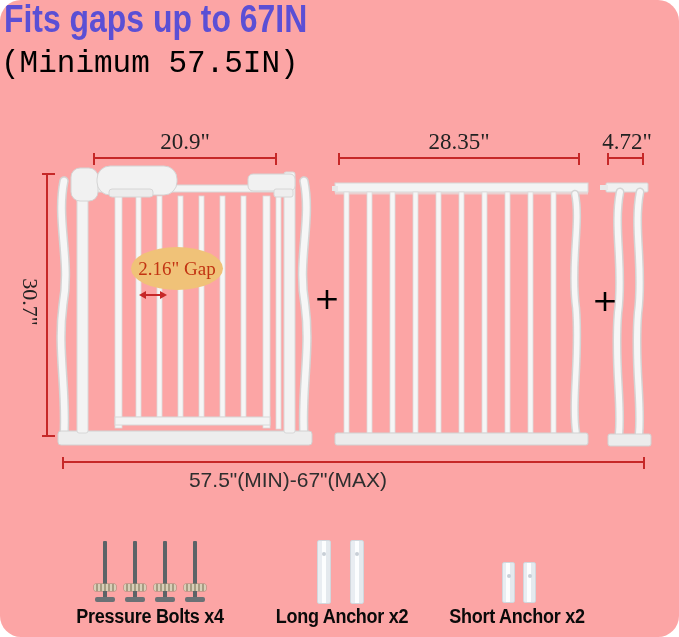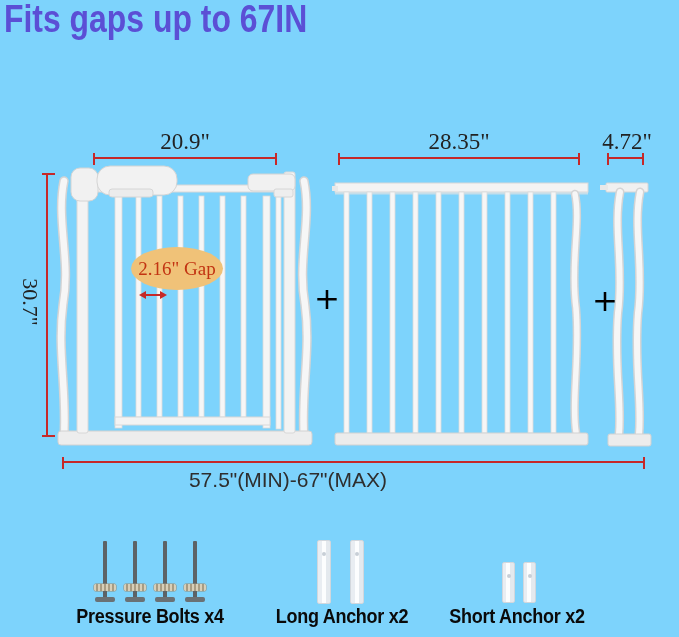--- a/index.html
+++ b/index.html
@@ -2,21 +2,21 @@
 <html><head>
 <meta charset="utf-8">
 <style>
   :root{
     --red:#c62828;
     --blue:#5b4fd5;
     --ink:#1d1d1d;
   }
   *{margin:0;padding:0;box-sizing:border-box;}
   body{background:#fff;font-family:"Liberation Sans",sans-serif;}
-  .canvas{position:relative;width:679px;height:637px;background:#7dd3fc;overflow:hidden;}
+  .canvas{position:relative;width:679px;height:637px;background:#fca5a5;overflow:hidden;border-radius:21px;}
 
   .title{position:absolute;left:4px;top:-2px;font-family:"Liberation Sans",sans-serif;
          font-weight:800;font-size:38px;color:var(--blue);letter-spacing:0px;
          transform:scaleX(0.84);transform-origin:left top;white-space:nowrap;}
   .subtitle{position:absolute;left:1px;top:46px;font-family:"Liberation Mono",monospace;
             font-size:31px;color:#000;white-space:nowrap;}
 
   .dim-label{position:absolute;font-family:"Liberation Serif",serif;font-size:23px;
              color:#222;text-align:center;white-space:nowrap;}
   .dim-label.rot{transform:rotate(90deg);transform-origin:center;font-size:22px;}
@@ -66,20 +66,21 @@
   .acc-label{position:absolute;font-family:"Liberation Sans",sans-serif;font-weight:700;
              font-size:20px;color:#0a0a0a;text-align:center;transform:scaleX(0.9);
              transform-origin:center;white-space:nowrap;letter-spacing:-0.3px;}
 </style>
 </head>
 <body>
 
 <div class="canvas">
 
   <div class="title">Fits gaps up to 67IN</div>
+  <div class="subtitle">(Minimum 57.5IN)</div>
 
   <div class="dim-label" style="left:93px;top:129px;width:184px">20.9"</div>
   <div class="dim-label" style="left:338px;top:129px;width:242px">28.35"</div>
   <div class="dim-label" style="left:585px;top:129px;width:84px">4.72"</div>
 
   <div class="dimh" style="left:93px;top:157px;width:184px"></div>
   <div class="dimh" style="left:338px;top:157px;width:242px"></div>
   <div class="dimh" style="left:607px;top:157px;width:37px"></div>
 
   <div class="dimv" style="left:46px;top:173px;height:264px"></div>

